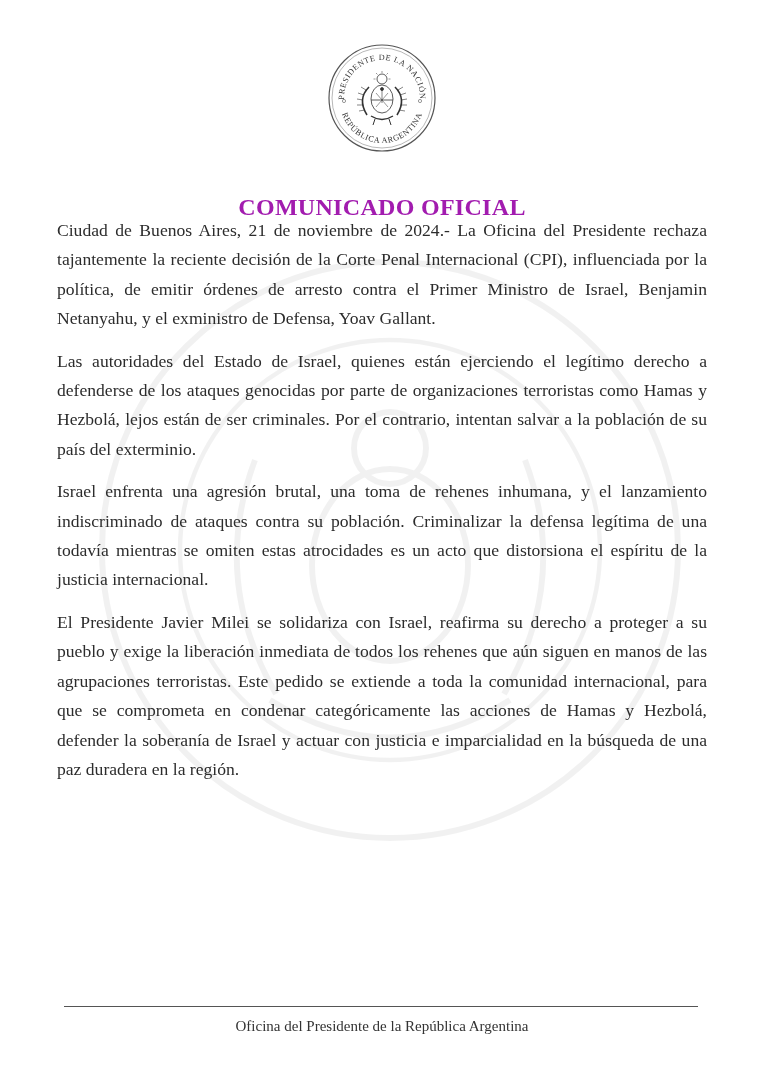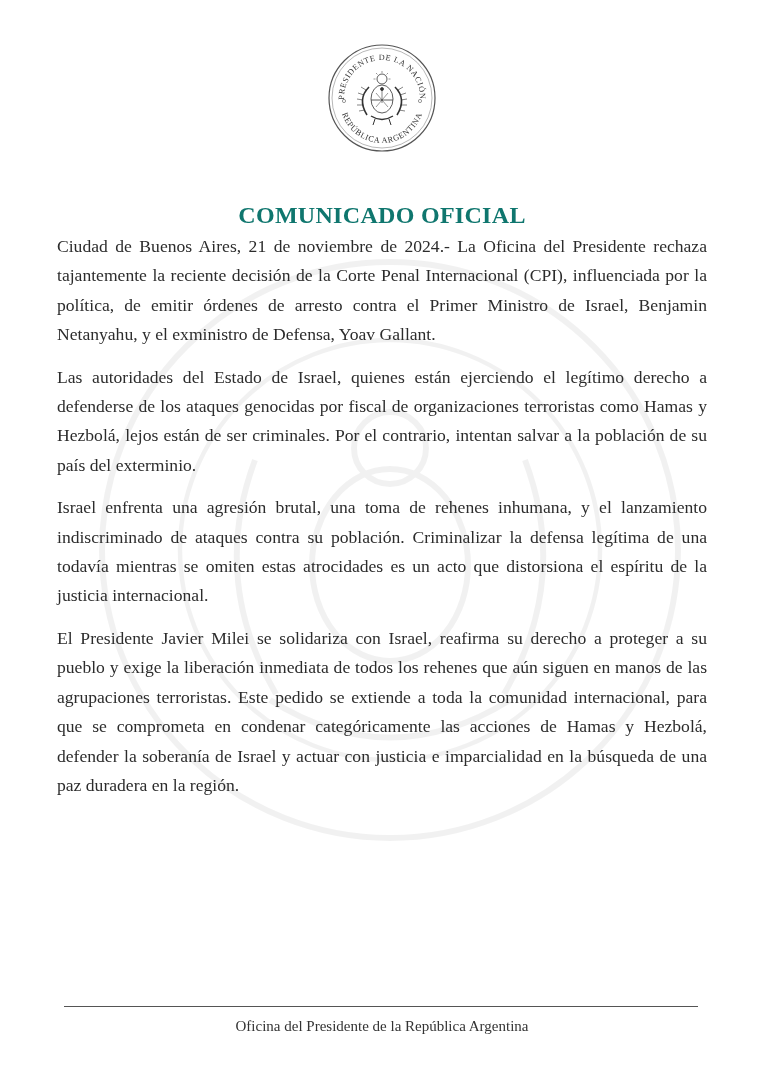--- a/index.html
+++ b/index.html
@@ -26,33 +26,33 @@
     }
     .seal {
       position: absolute;
       left: 327px;
       top: 43px;
       width: 110px;
       height: 110px;
     }
     .title {
       position: absolute;
-      top: 186px;
+      top: 178px;
       left: 0;
       width: 764px;
       text-align: center;
       font-size: 24px;
       font-weight: bold;
       letter-spacing: 0.3px;
-      color: #0f766e;
+      color: #a21caf;
     }
     .body-text {
       position: absolute;
       left: 57px;
-      top: 232px;
+      top: 216px;
       width: 650px;
       font-size: 17.6px;
       line-height: 29.4px;
       text-align: justify;
       color: #2c2c2c;
     }
     .body-text p {
       margin: 0 0 13px 0;
     }
     .footer-rule {
@@ -132,19 +132,19 @@
     </g>
     <path d="M44 73 Q55 80 66 73" stroke-width="1.4"></path>
     <path d="M48 76 L46 82 M62 76 L64 82" stroke-width="1"></path>
   </g>
 </svg>
 
 <h1 class="title">COMUNICADO OFICIAL</h1>
 
 <div class="body-text">
   <p>Ciudad de Buenos Aires, 21 de noviembre de 2024.- La Oficina del Presidente rechaza tajantemente la reciente decisión de la Corte Penal Internacional (CPI), influenciada por la política, de emitir órdenes de arresto contra el Primer Ministro de Israel, Benjamin Netanyahu, y el exministro de Defensa, Yoav Gallant.</p>
-  <p>Las autoridades del Estado de Israel, quienes están ejerciendo el legítimo derecho a defenderse de los ataques genocidas por fiscal de organizaciones terroristas como Hamas y Hezbolá, lejos están de ser criminales. Por el contrario, intentan salvar a la población de su país del exterminio.</p>
+  <p>Las autoridades del Estado de Israel, quienes están ejerciendo el legítimo derecho a defenderse de los ataques genocidas por parte de organizaciones terroristas como Hamas y Hezbolá, lejos están de ser criminales. Por el contrario, intentan salvar a la población de su país del exterminio.</p>
   <p>Israel enfrenta una agresión brutal, una toma de rehenes inhumana, y el lanzamiento indiscriminado de ataques contra su población. Criminalizar la defensa legítima de una todavía mientras se omiten estas atrocidades es un acto que distorsiona el espíritu de la justicia internacional.</p>
   <p>El Presidente Javier Milei se solidariza con Israel, reafirma su derecho a proteger a su pueblo y exige la liberación inmediata de todos los rehenes que aún siguen en manos de las agrupaciones terroristas. Este pedido se extiende a toda la comunidad internacional, para que se comprometa en condenar categóricamente las acciones de Hamas y Hezbolá, defender la soberanía de Israel y actuar con justicia e imparcialidad en la búsqueda de una paz duradera en la región.</p>
 </div>
 
 <div class="footer-rule"></div>
 <div class="footer-text">Oficina del Presidente de la República Argentina</div>
 
 </body></html>

